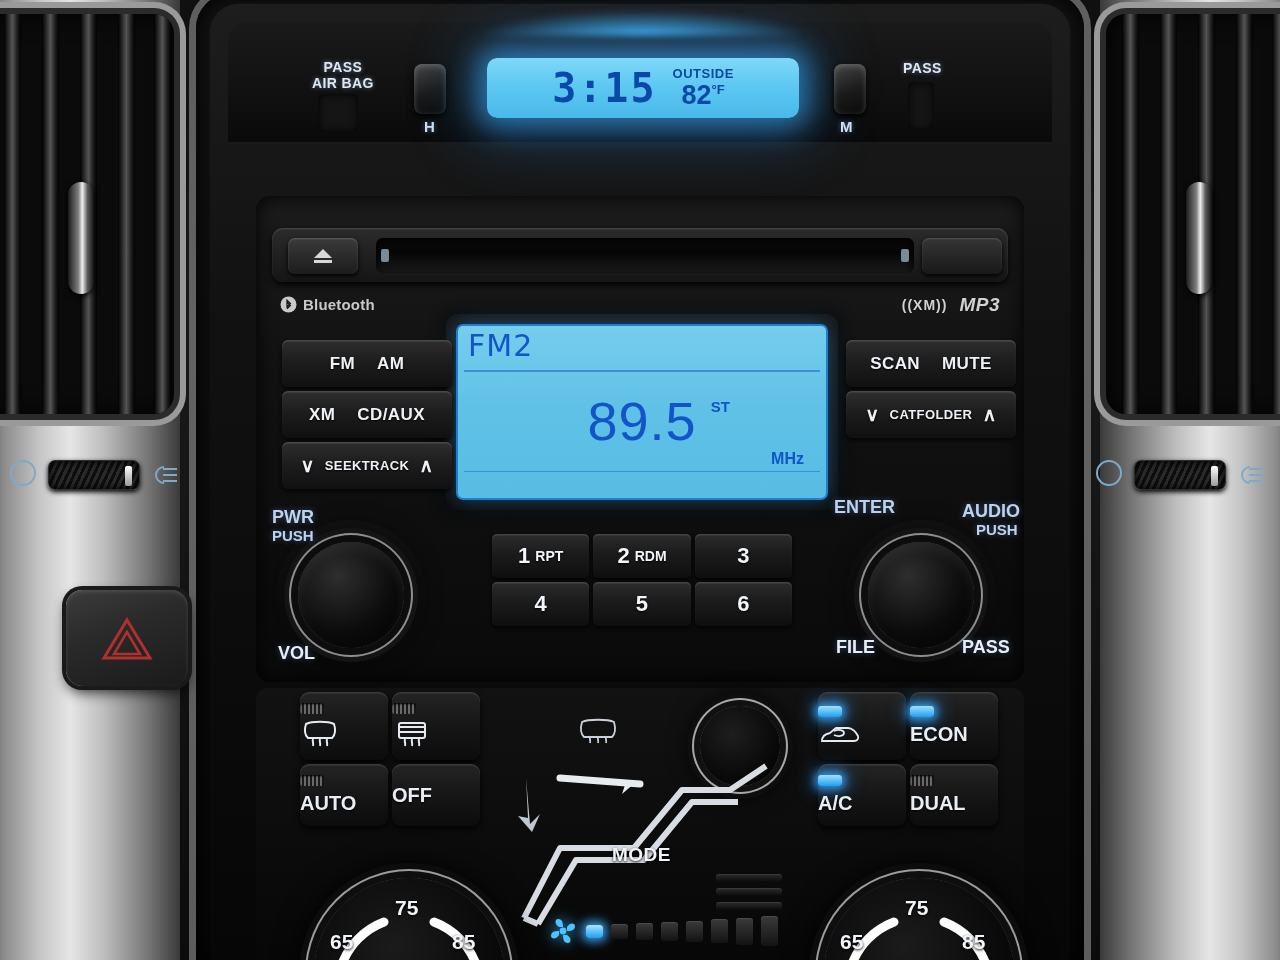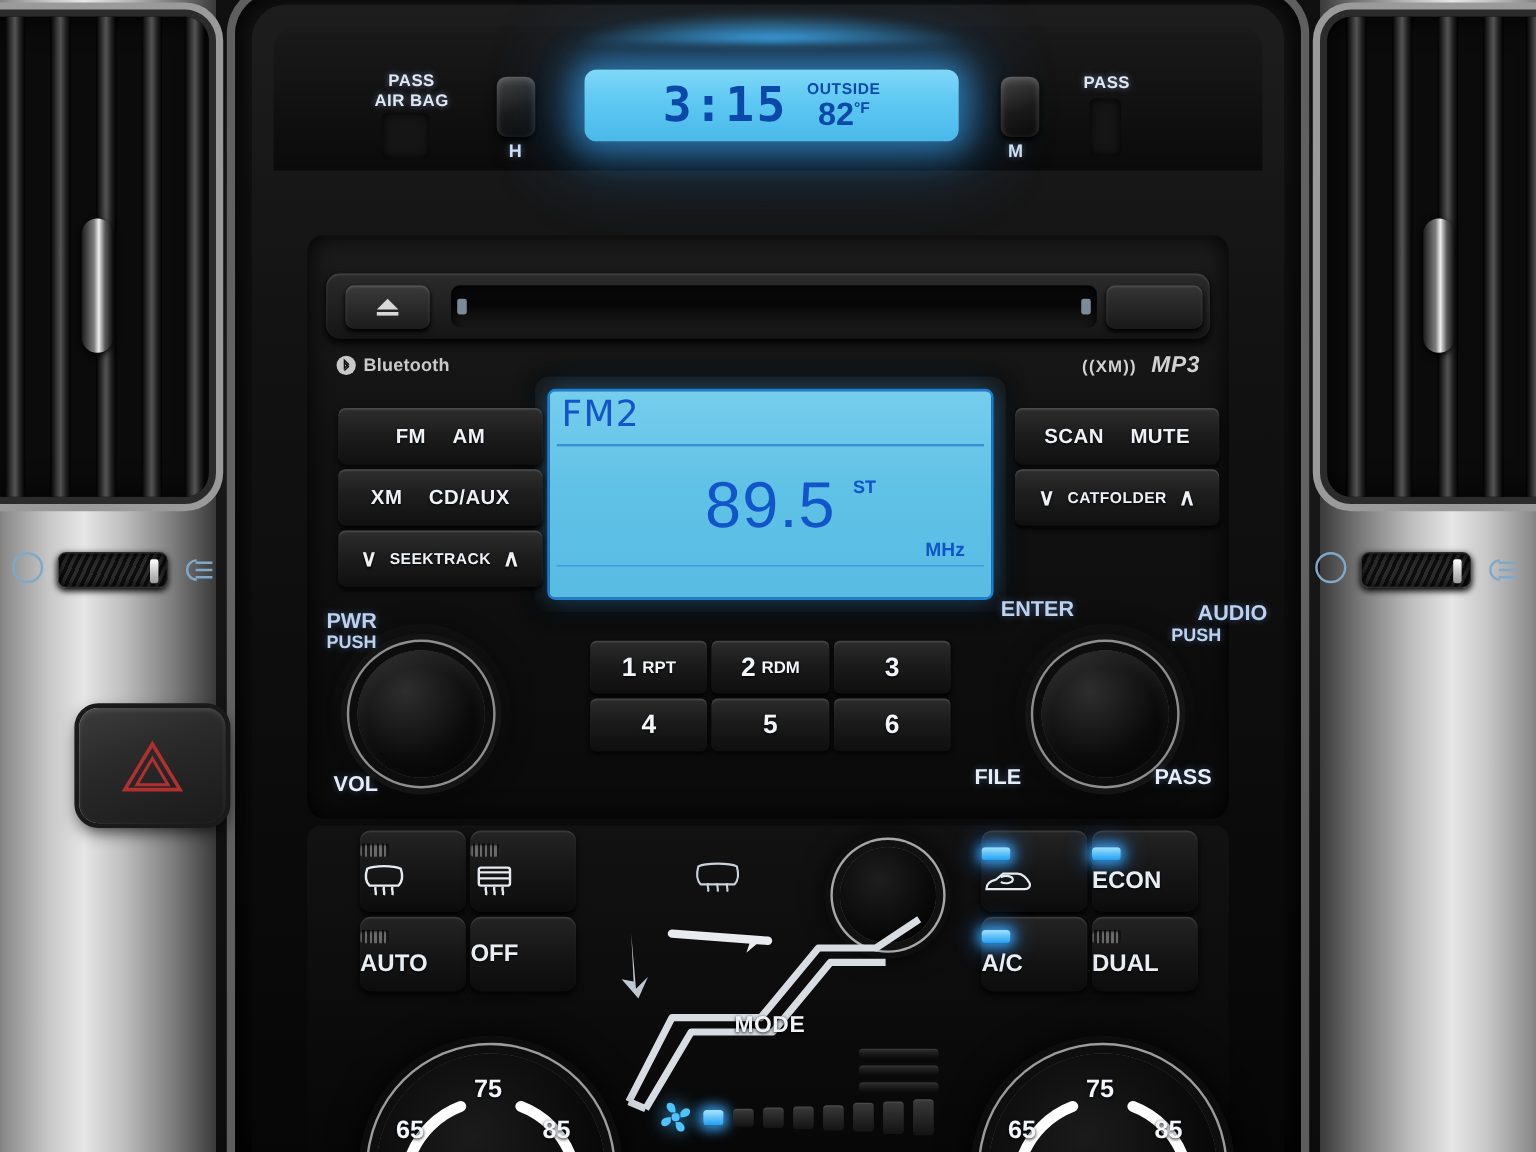--- a/index.html
+++ b/index.html
@@ -424,23 +424,23 @@
   </div>
   <div class="knob-lbl" style="left:272px; top:508px;">PWR</div>
   <div class="knob-lbl sm" style="left:272px; top:528px;">PUSH</div>
   <div class="knob-lbl white" style="left:278px; top:644px;">VOL</div>
 
   <div class="knob-wrap right">
     <div class="knob-halo"></div>
     <div class="knob"></div>
   </div>
   <div class="knob-lbl" style="left:834px; top:498px;">ENTER</div>
-  <div class="knob-lbl" style="left:962px; top:502px;margin-left:36px;">AUDIO</div>
+  <div class="knob-lbl" style="left:962px; top:502px;">AUDIO</div>
   <div class="knob-lbl sm" style="left:976px; top:522px;">PUSH</div>
-  <div class="knob-lbl white" style="left:812px; top:638px;">FILE</div>
+  <div class="knob-lbl white" style="left:836px; top:638px;">FILE</div>
   <div class="knob-lbl white" style="left:962px; top:638px;">PASS</div>
 
   <div class="climate"></div>
 
   <div class="cl-btn" style="left:300px; top:692px; width:88px; height:68px;">
     <div class="led grill"></div>
     <svg width="40" height="30" viewBox="0 0 40 30" fill="none" stroke="#e6ebf2" stroke-width="2">
       <path d="M6 4c6-3 22-3 28 0 2 6 1 11-2 14H8C5 15 4 10 6 4z"></path>
       <path d="M13 19c-1 3 1 4 0 7M20 19c-1 3 1 4 0 7M27 19c-1 3 1 4 0 7"></path>
     </svg>

